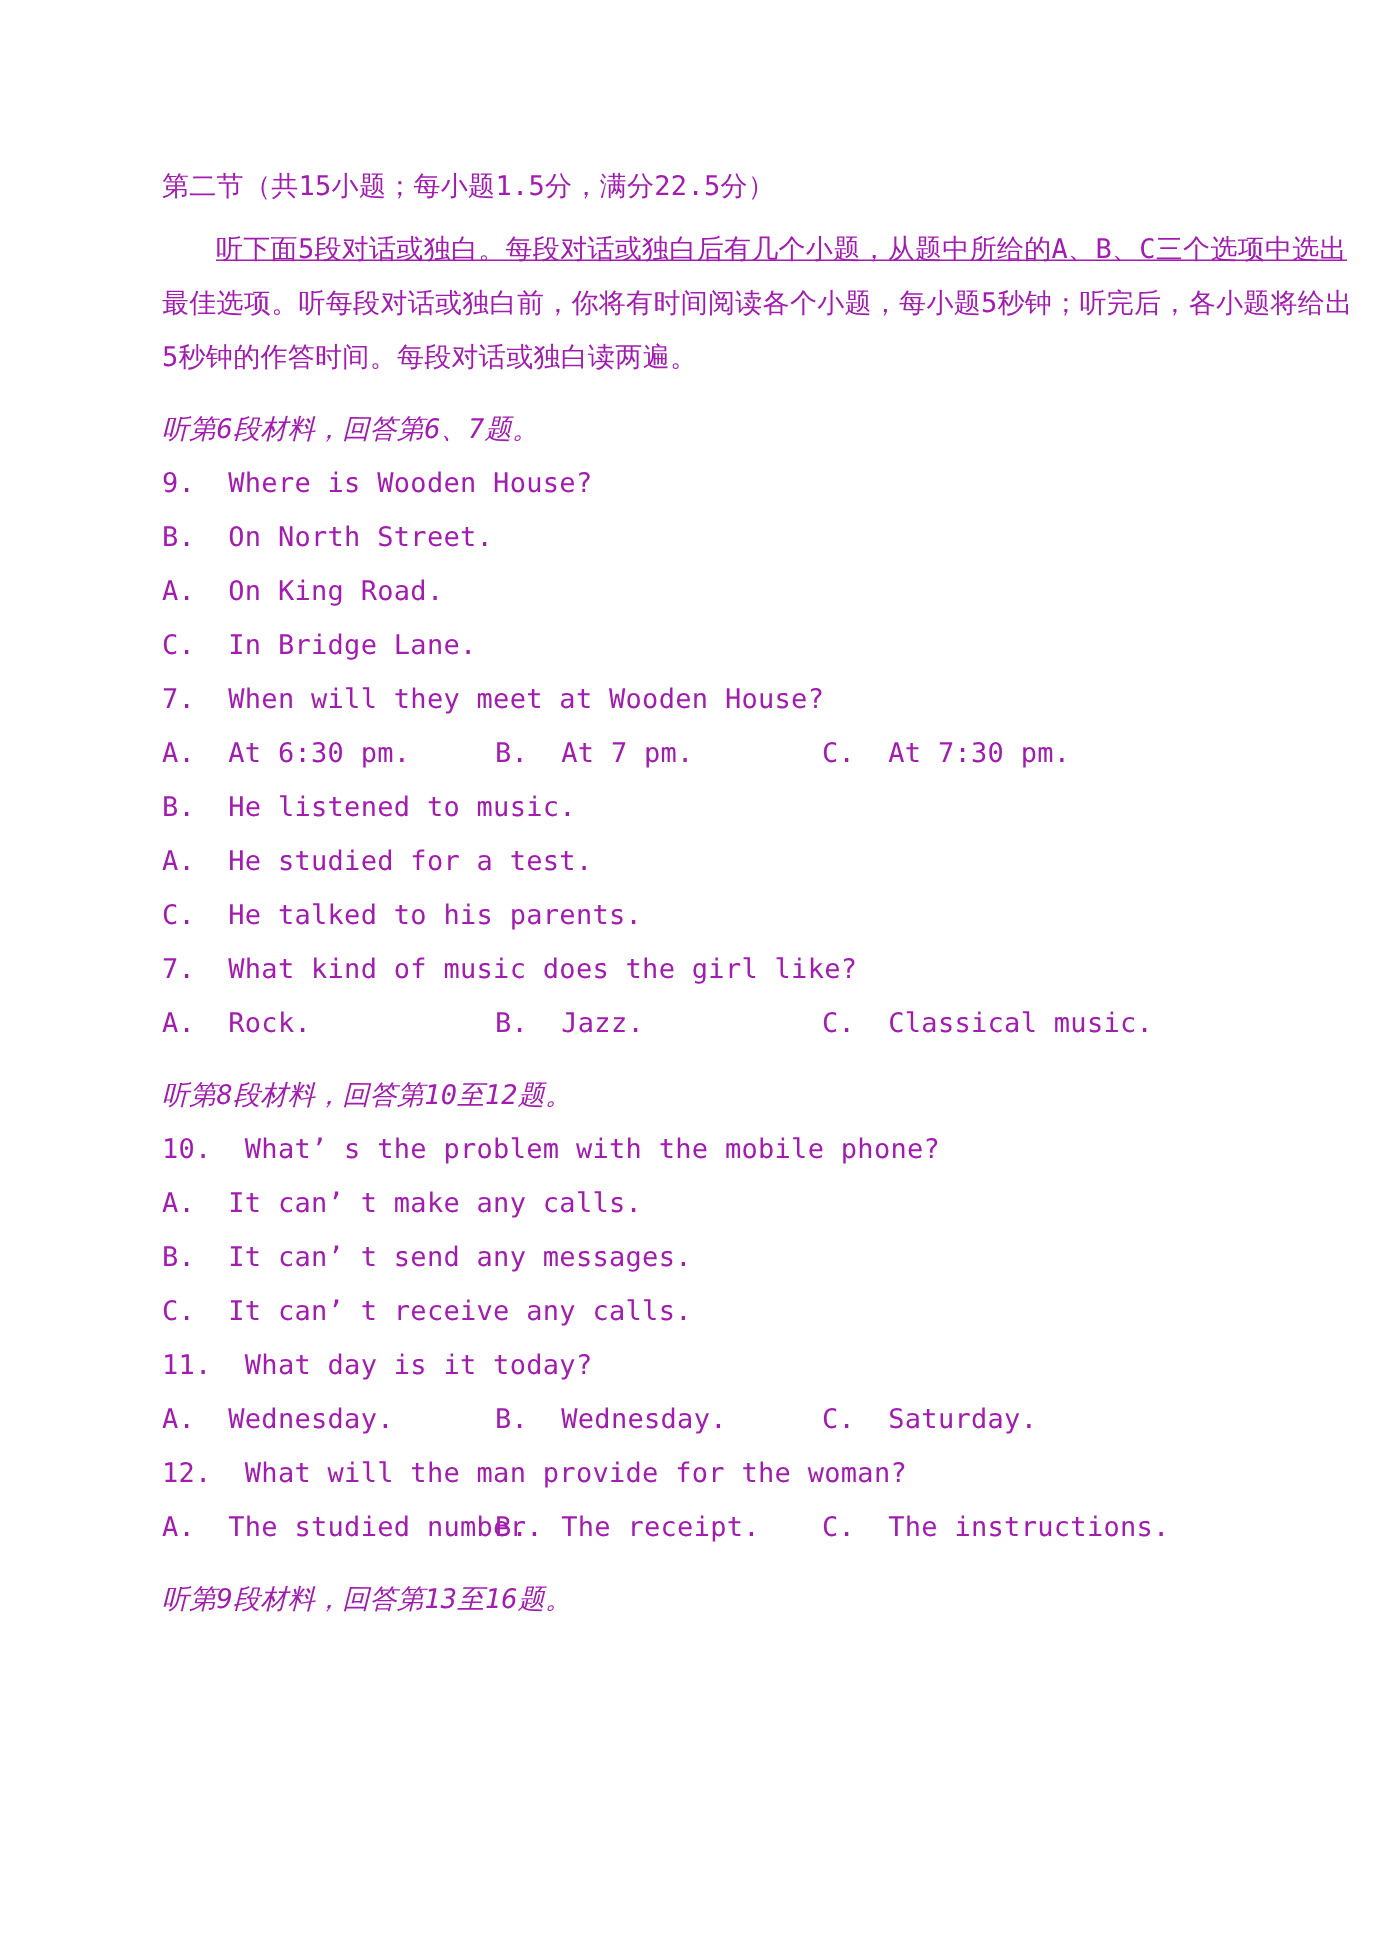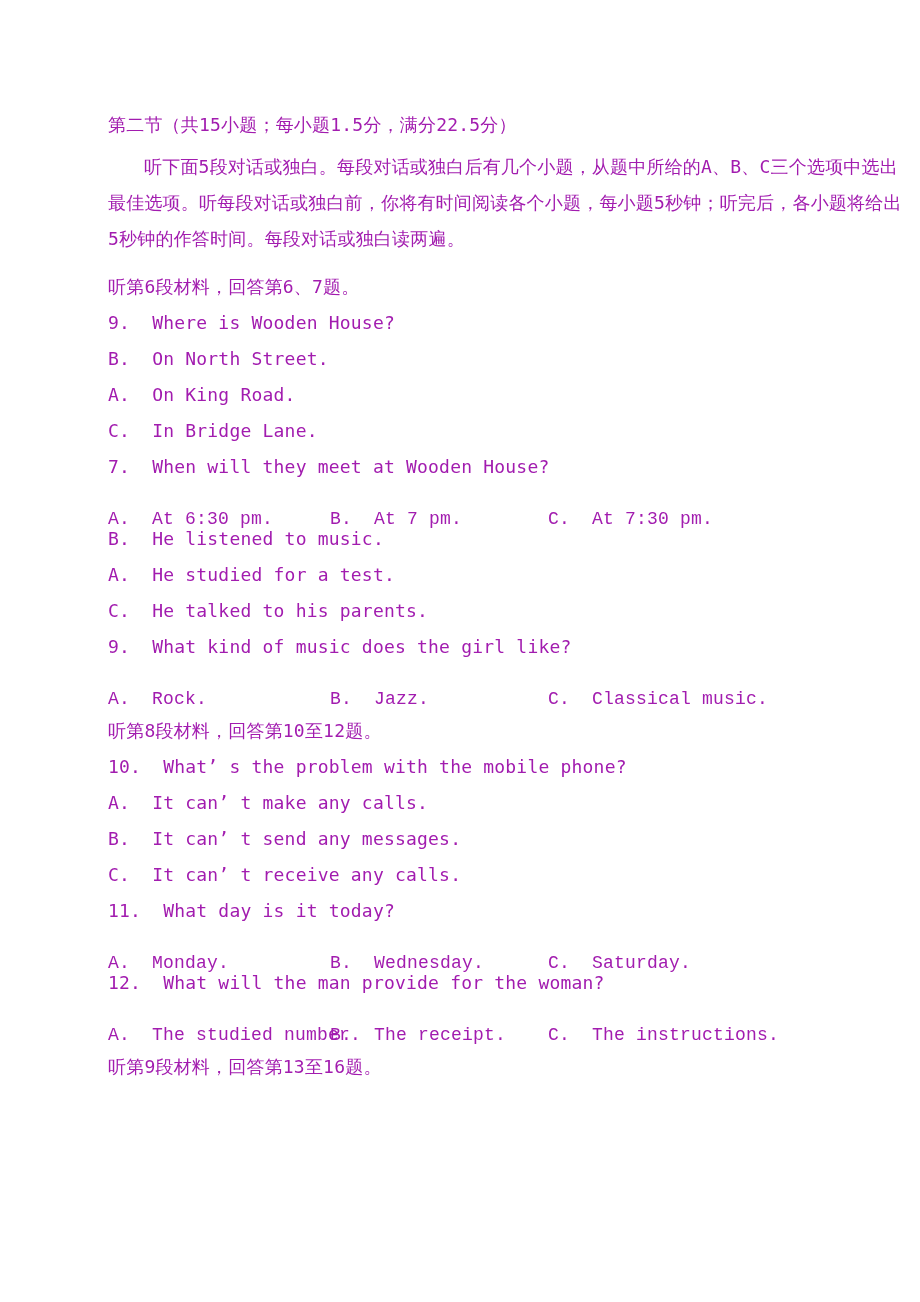--- a/index.html
+++ b/index.html
@@ -26,33 +26,34 @@
     height: 36px;
     font-size: 18px;
     line-height: 26px;
     white-space: pre;
     letter-spacing: 0.2px;
   }
   
   .type-intro-first {
     text-indent: 36px;
     margin-top: 6px;
+    text-decoration: underline;
   }
   
   .type-header {
     margin-top: 12px;
+    font-style: italic;
   }
   .type-optrow {
     position: relative;
   }
   .optcol {
     position: absolute;
-    top: 16px;
+    top: 0;
     white-space: pre;
-    font-family: Liberation Mono, monospace;
   }
   .optcol-0 { left: 0; }
   .optcol-1 { left: 222px; }
   .optcol-2 { left: 440px; }
 </style>
 </head>
 <body>
 
 <div class="page">
   <div class="content" id="lines">
@@ -63,26 +64,26 @@
       <div class="line type-header">听第6段材料，回答第6、7题。</div>
       <div class="line type-question">9.  Where is Wooden House?</div>
       <div class="line type-option">B.  On North Street.</div>
       <div class="line type-option">A.  On King Road.</div>
       <div class="line type-option">C.  In Bridge Lane.</div>
       <div class="line type-question">7.  When will they meet at Wooden House?</div>
       <div class="line type-optrow"><span class="optcol optcol-0">A.  At 6:30 pm.</span><span class="optcol optcol-1">B.  At 7 pm.</span><span class="optcol optcol-2">C.  At 7:30 pm.</span></div>
       <div class="line type-option">B.  He listened to music.</div>
       <div class="line type-option">A.  He studied for a test.</div>
       <div class="line type-option">C.  He talked to his parents.</div>
-      <div class="line type-question">9.  What kind of music does the girl like?</div>
+      <div class="line type-question">7.  What kind of music does the girl like?</div>
       <div class="line type-optrow"><span class="optcol optcol-0">A.  Rock.</span><span class="optcol optcol-1">B.  Jazz.</span><span class="optcol optcol-2">C.  Classical music.</span></div>
       <div class="line type-header">听第8段材料，回答第10至12题。</div>
       <div class="line type-question">10.  What’ s the problem with the mobile phone?</div>
       <div class="line type-option">A.  It can’ t make any calls.</div>
       <div class="line type-option">B.  It can’ t send any messages.</div>
       <div class="line type-option">C.  It can’ t receive any calls.</div>
       <div class="line type-question">11.  What day is it today?</div>
-      <div class="line type-optrow"><span class="optcol optcol-0">A.  Monday.</span><span class="optcol optcol-1">B.  Wednesday.</span><span class="optcol optcol-2">C.  Saturday.</span></div>
+      <div class="line type-optrow"><span class="optcol optcol-0">A.  Wednesday.</span><span class="optcol optcol-1">B.  Wednesday.</span><span class="optcol optcol-2">C.  Saturday.</span></div>
       <div class="line type-question">12.  What will the man provide for the woman?</div>
       <div class="line type-optrow"><span class="optcol optcol-0">A.  The studied number.</span><span class="optcol optcol-1">B.  The receipt.</span><span class="optcol optcol-2">C.  The instructions.</span></div>
       <div class="line type-header">听第9段材料，回答第13至16题。</div>
     </div>
 </div>
 
 </body></html>

